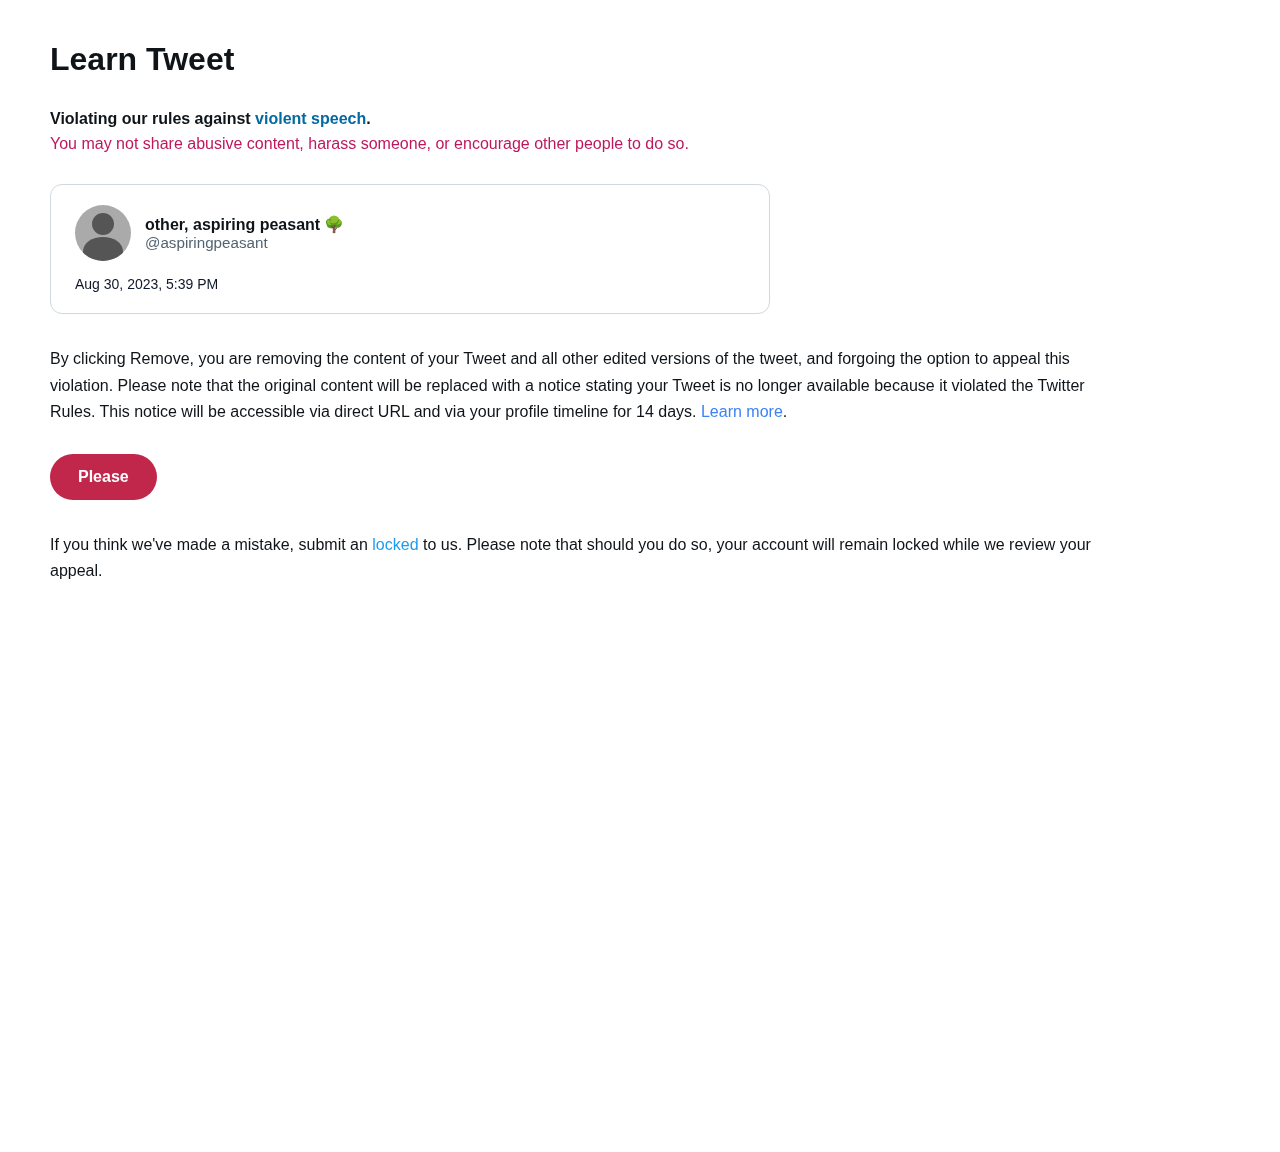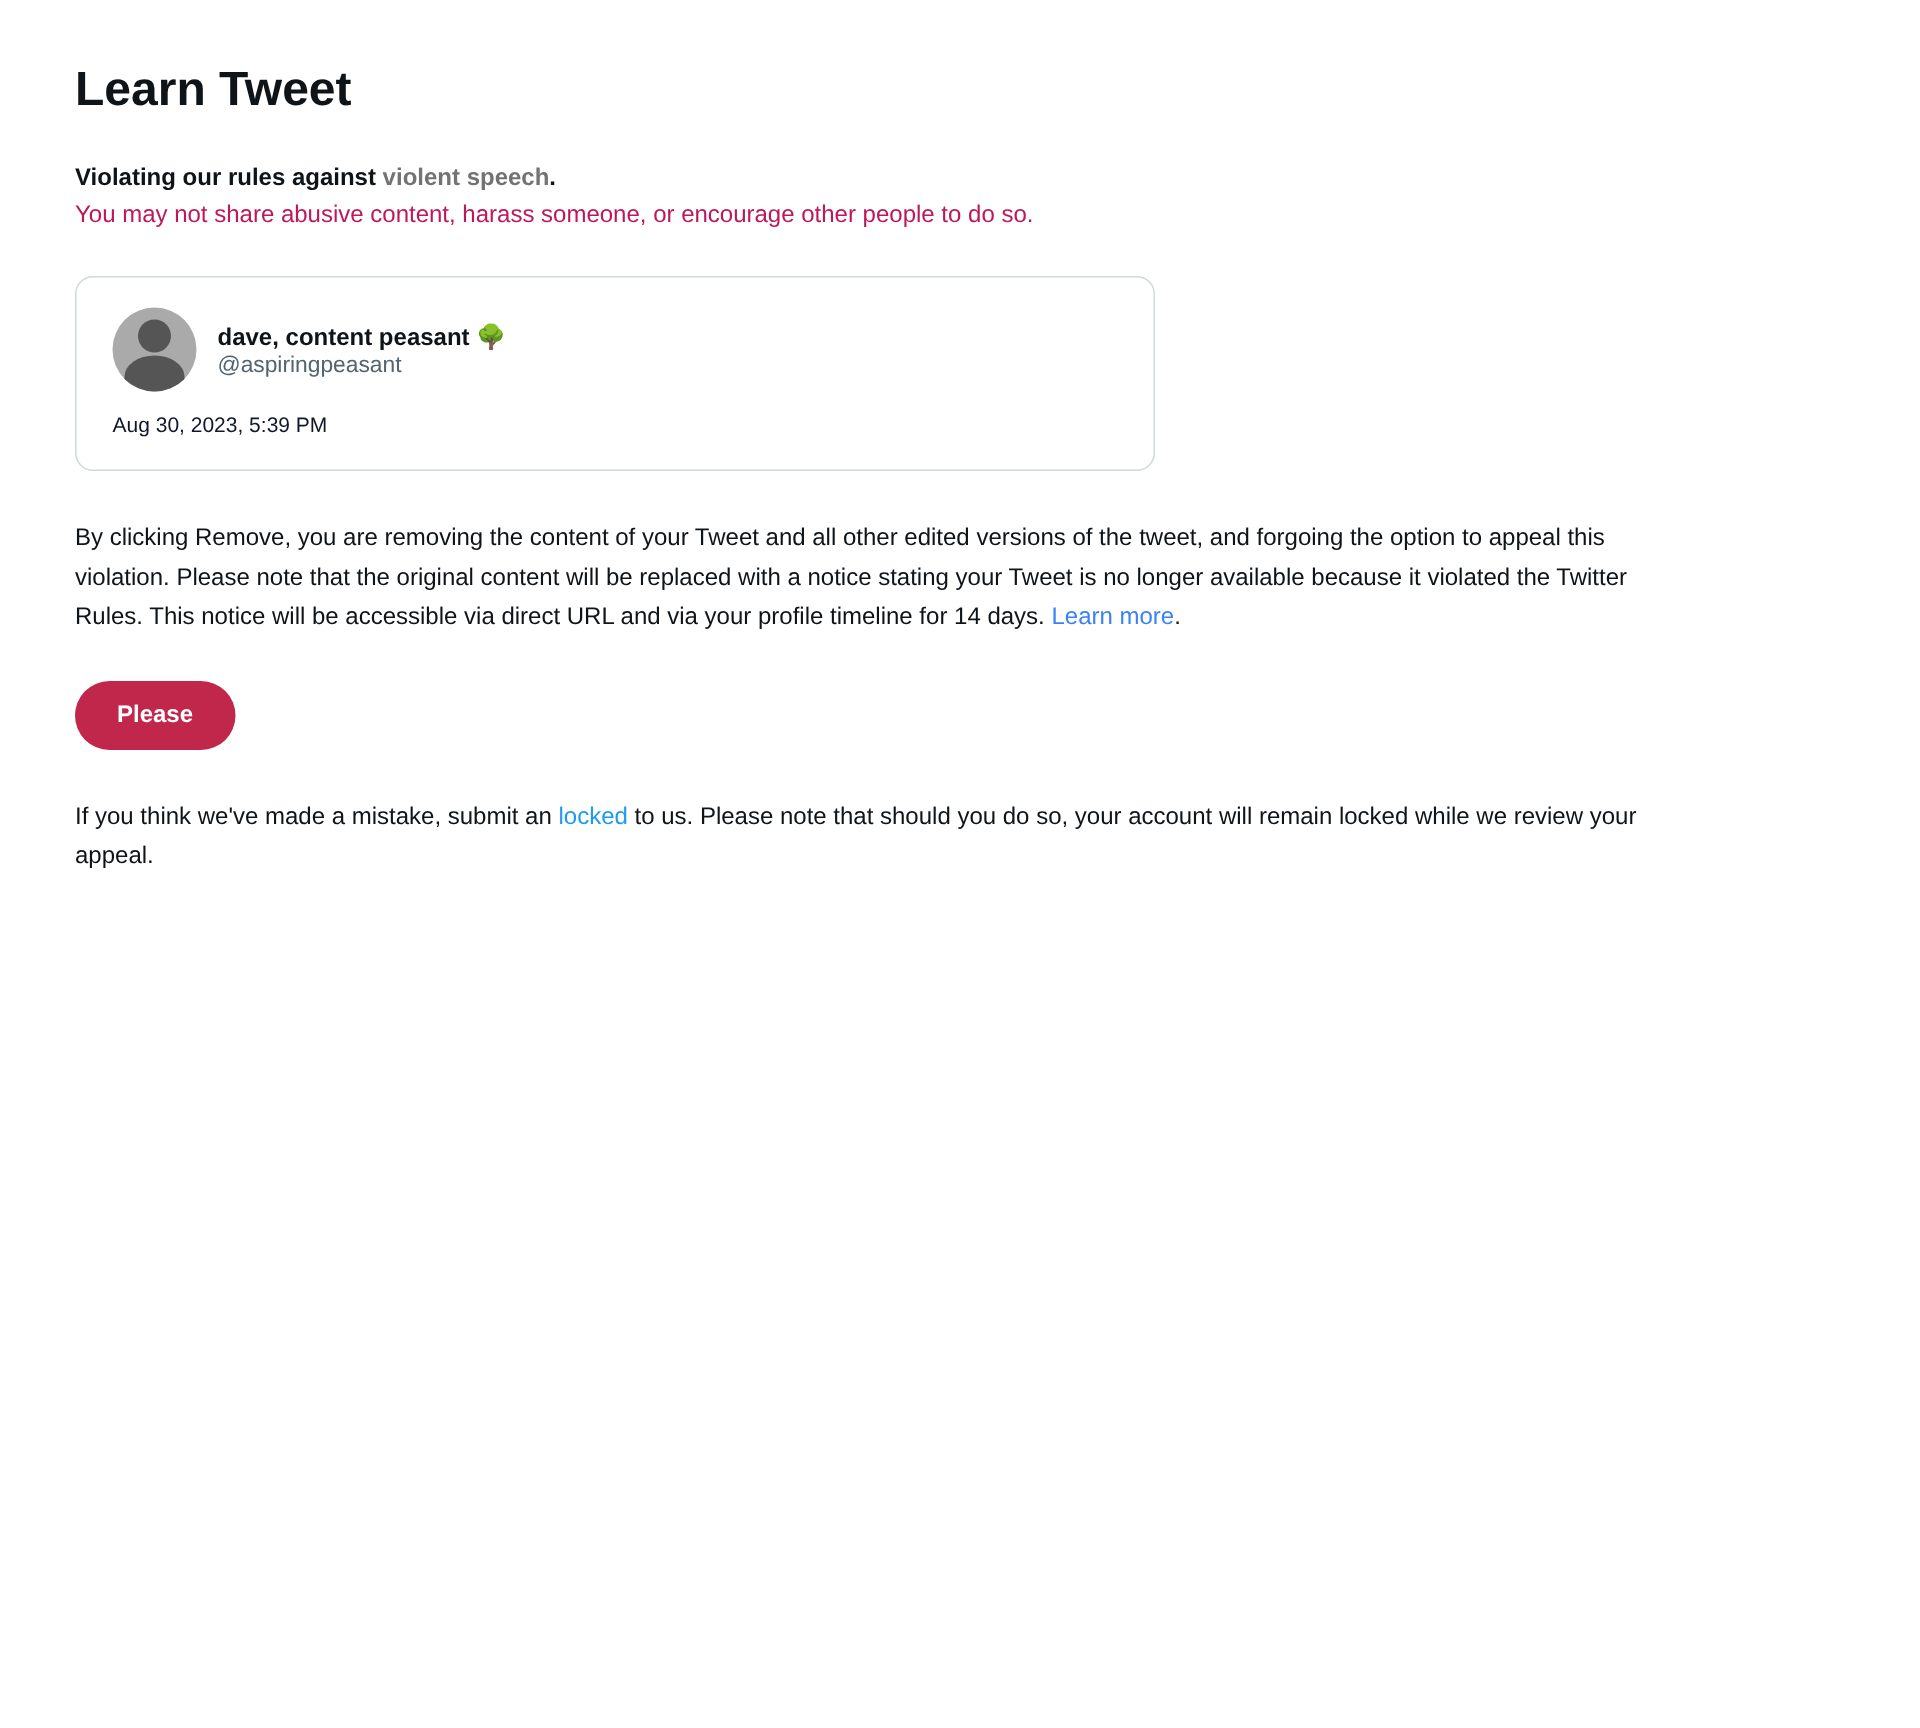--- a/index.html
+++ b/index.html
@@ -30,21 +30,21 @@
       margin-bottom: 6px;
     }
 
     .violation-label {
       font-weight: 700;
       font-size: 1rem;
       margin-bottom: 4px;
     }
 
     .violation-link {
-      color: #737373;
+      color: #0369a1;
       text-decoration: none;
     }
 
     .violation-description {
       font-size: 1rem;
       color: #be185d;
       margin-bottom: 28px;
       line-height: 1.5;
     }
 
@@ -178,21 +178,21 @@
     <span>Violating our rules against </span><a class="violation-link" href="#">violent speech</a><span>.</span>
   </p>
 
   <p class="violation-description">You may not share abusive content, harass someone, or encourage other people to do so.</p>
 </div>
 
 <div class="tweet-card">
   <div class="tweet-author-row">
     <div class="avatar-silhouette"></div>
     <div class="author-info">
-      <span class="author-name">dave, content peasant 🌳</span>
+      <span class="author-name">other, aspiring peasant 🌳</span>
       <span class="author-handle">@aspiringpeasant</span>
     </div>
   </div>
 
 
   <span class="tweet-timestamp">Aug 30, 2023, 5:39 PM</span>
 </div>
 
 <p class="disclaimer-text">
   <span>By clicking Remove, you are removing the content of your Tweet and all other edited versions of the tweet, and forgoing the option to appeal this violation. Please note that the original content will be replaced with a notice stating your Tweet is no longer available because it violated the Twitter Rules. This notice will be accessible via direct URL and via your profile timeline for 14 days. </span><a class="learn-more-link" href="#">Learn more</a><span>.</span>

